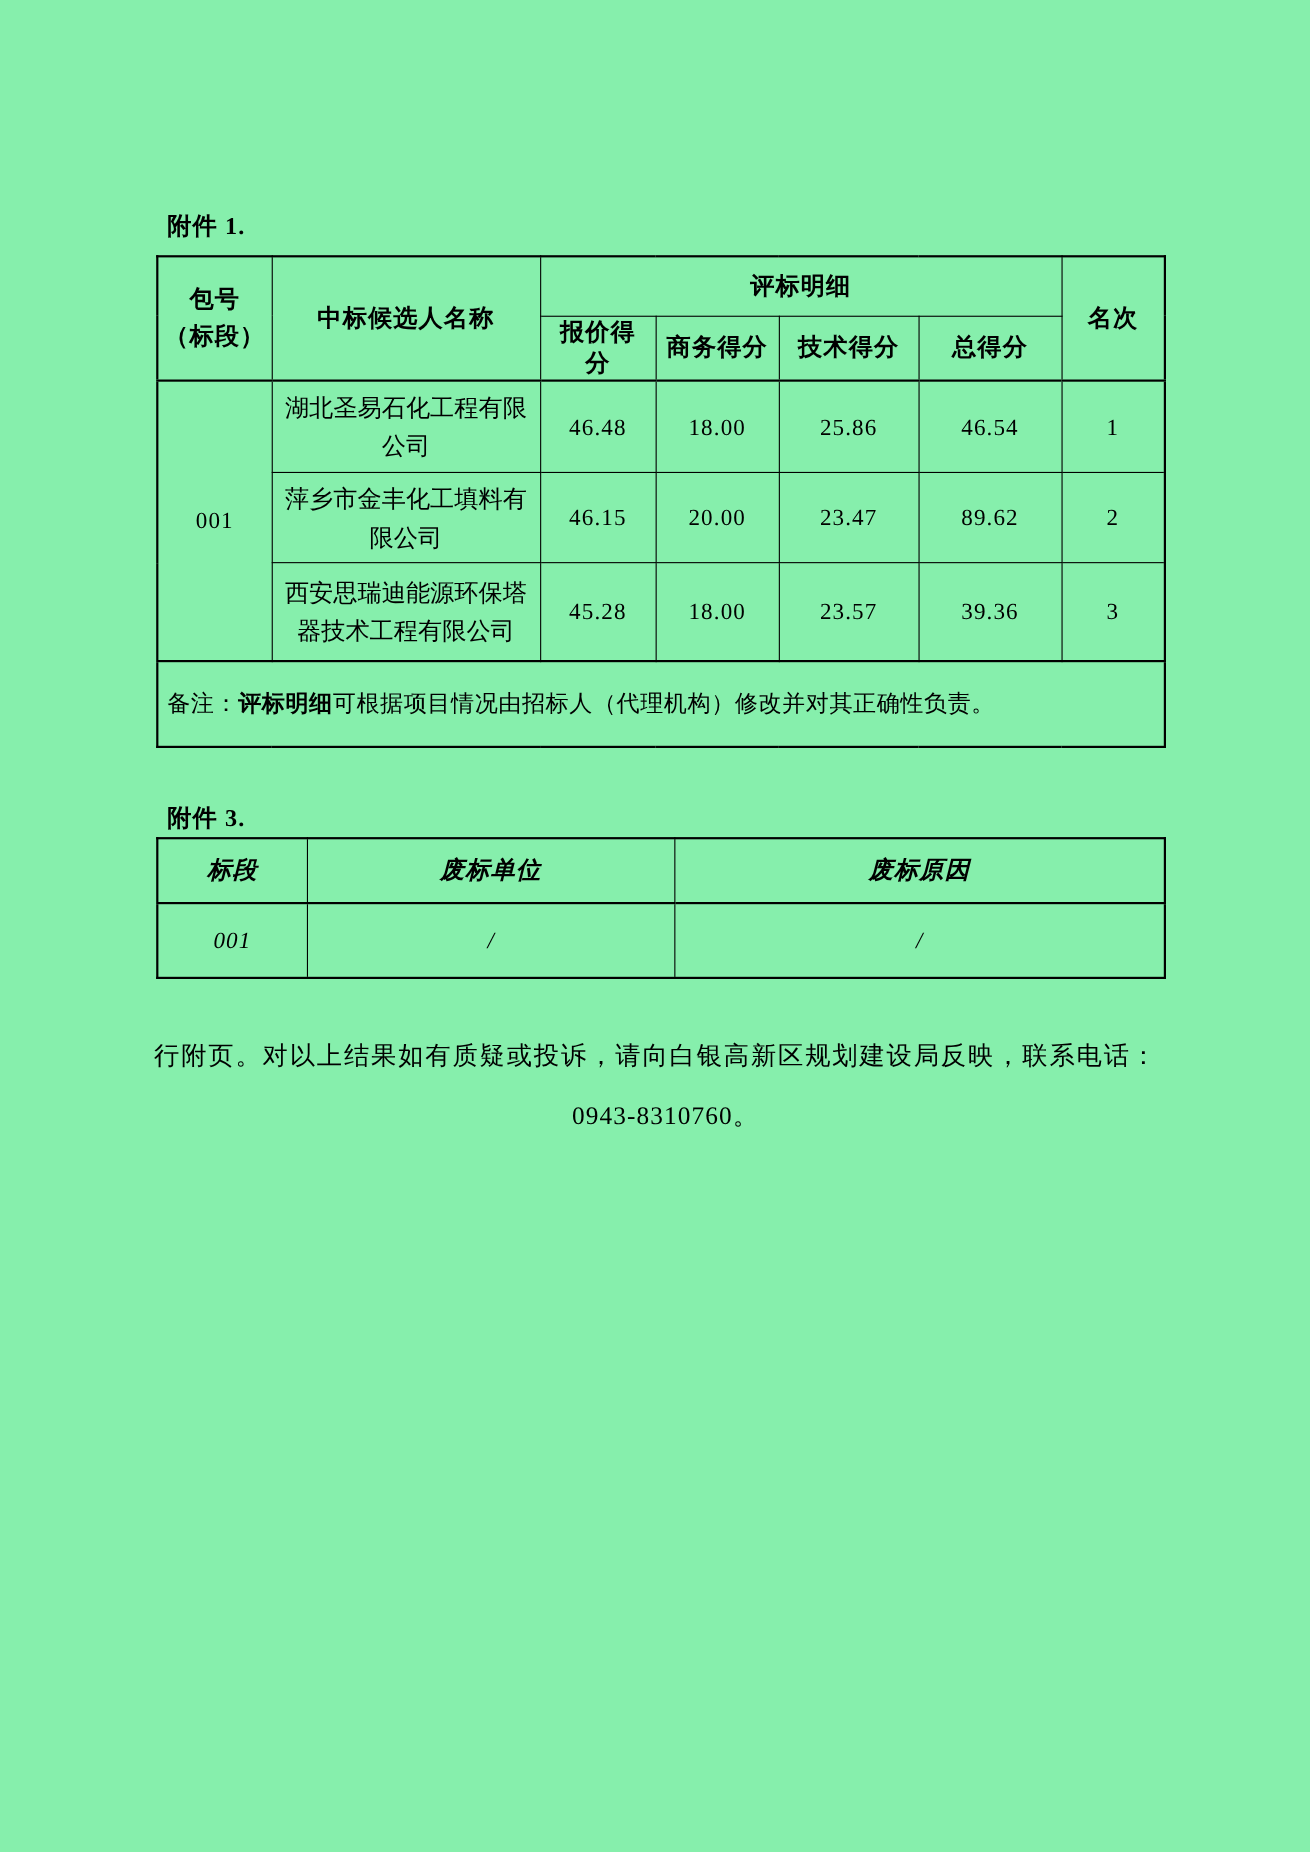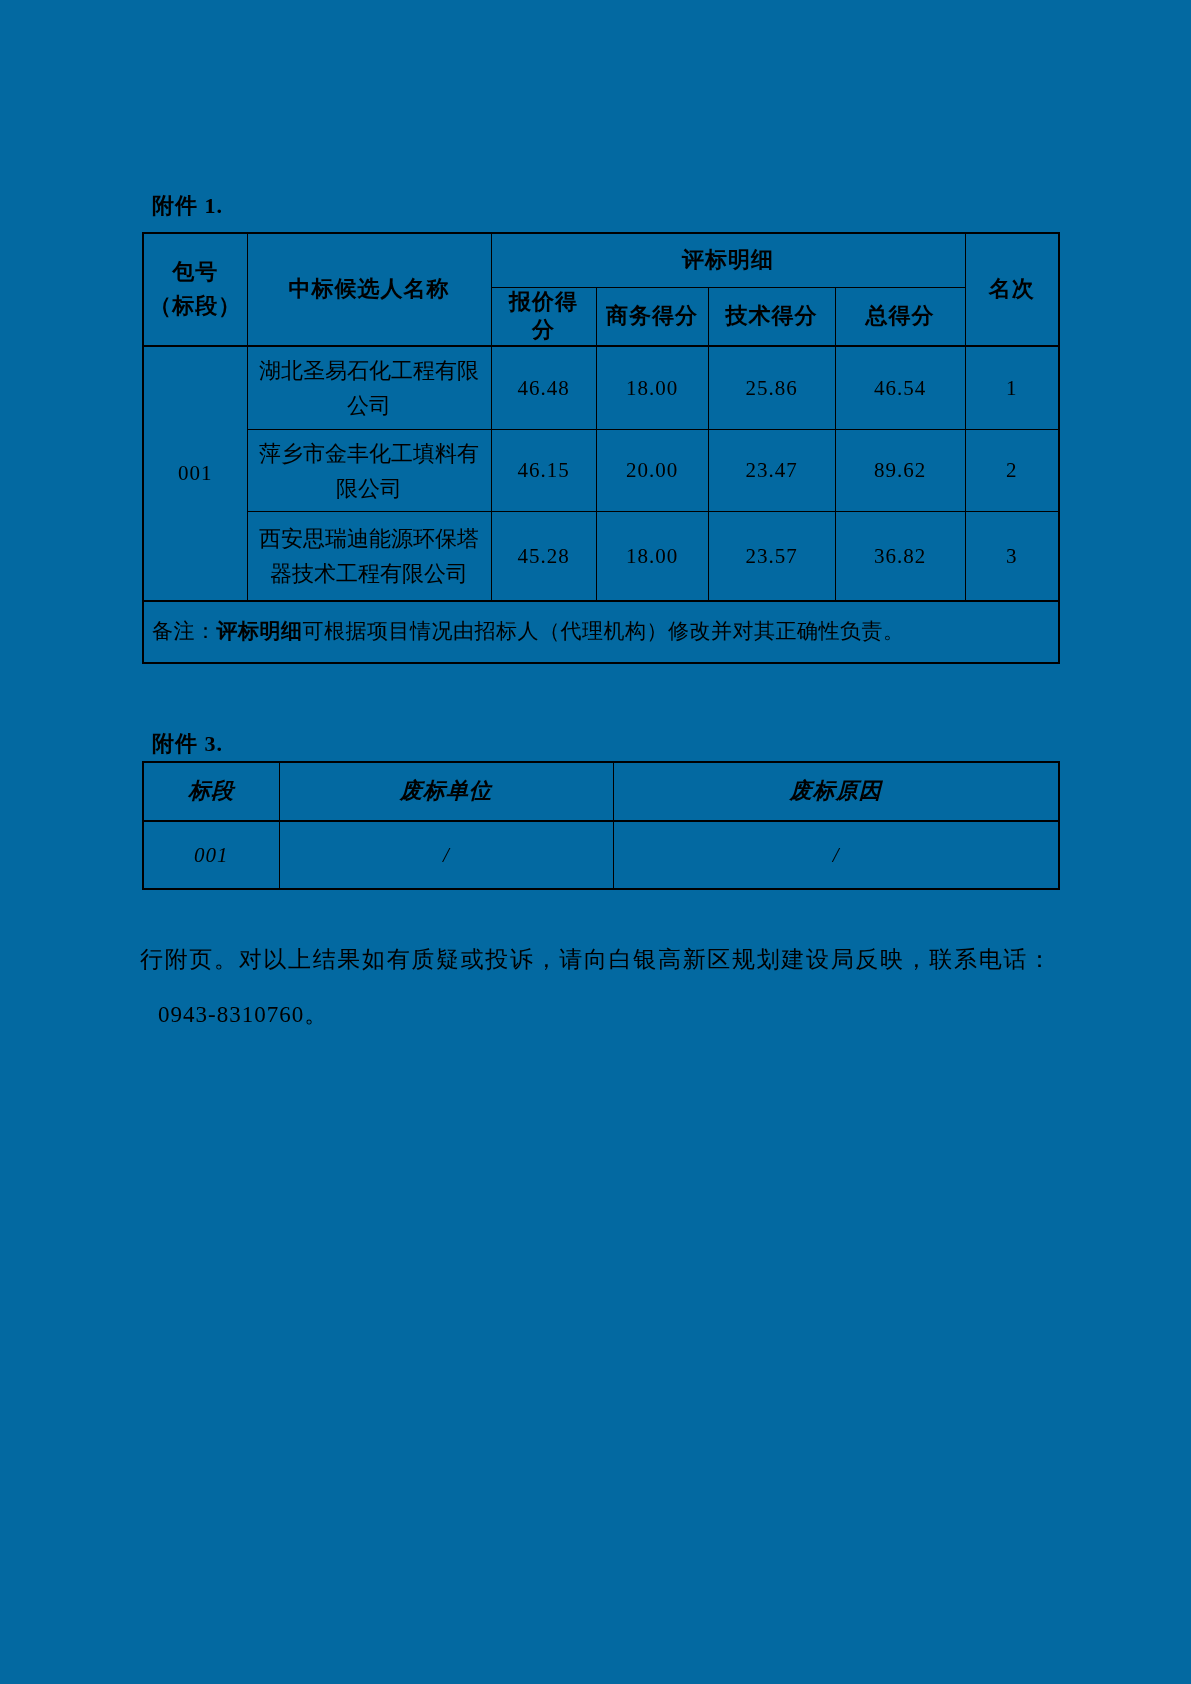--- a/index.html
+++ b/index.html
@@ -1,19 +1,19 @@
 <!DOCTYPE html>
 <html><head>
 <meta charset="utf-8">
 <style>
   * { margin:0; padding:0; box-sizing:border-box; }
   html,body { background:#e8e8e8; }
   body { font-family:"Liberation Serif","DejaVu Serif",serif; color:#000; }
   .page {
-    position:relative; width:1191px; height:1684px; background:#0369a1;
+    position:relative; width:1191px; height:1684px; background:#86efac;
     margin:0 auto; overflow:hidden;
   }
   .att-label {
     position:absolute; left:152px; font-size:22px; font-weight:bold;
     letter-spacing:1px; line-height:28px;
   }
   #att1-label { top:192px; }
   #att2-label { top:730px; }
 
   table {
@@ -30,21 +30,21 @@
   th { font-weight:bold; font-size:22px; letter-spacing:1px; }
   .pre { white-space:pre-line; }
 
   
   tr.h1 { height:54px; }
   tr.h2 { height:56px; }
   tr.h2 th { line-height:1.3; }
   tr.r1 { height:84px; }
   tr.r2 { height:82px; }
   tr.r3 { height:89px; }
-  tr.remark-row { height:62px;padding-left:12px; }
+  tr.remark-row { height:78px;padding-left:12px; }
 
   .thickb { border-bottom:2px solid #000; }
   .thickt { border-top:2px solid #000; }
 
   td.name { font-size:22px; line-height:1.6; }
   td.num  { font-size:21px; letter-spacing:1px; }
 
   td.remark-cell {
     text-align:left; padding:6px 10px 6px 8px; font-size:21px; letter-spacing:0.5px;
   }
@@ -53,21 +53,21 @@
   
   tr.t2-head { height:59px; }
   tr.t2-data { height:68px; }
 
   .footer-note {
     position:absolute; left:140px; top:932px; width:912px;
     font-size:23px; letter-spacing:1px; line-height:55px;
   }
   .footer-note .jline { text-align:justify; text-align-last:justify; }
   .footer-note .indent { text-indent:44px; }
-  .footer-note .lastline { text-align:left;margin-left:18px; }
+  .footer-note .lastline { text-align:center;margin-left:18px; }
 </style>
 </head>
 <body>
 
 <div class="page">
 
   <div id="att1-label" class="att-label">附件 1.</div>
 
   <table id="table1">
     <colgroup>
@@ -113,21 +113,21 @@
         <td class="num">23.47</td>
         <td class="num">89.62</td>
         <td class="num">2</td>
       </tr>
       <tr class="r3">
         <td class="name pre">西安思瑞迪能源环保塔
 器技术工程有限公司</td>
         <td class="num">45.28</td>
         <td class="num">18.00</td>
         <td class="num">23.57</td>
-        <td class="num">36.82</td>
+        <td class="num">39.36</td>
         <td class="num">3</td>
       </tr>
 
       <tr class="remark-row">
         <td colspan="7" class="remark-cell thickt">
           <span>备注：</span><span class="b">评标明细</span><span>可根据项目情况由招标人（代理机构）修改并对其正确性负责。</span>
         </td>
       </tr>
     </tbody>
   </table>

